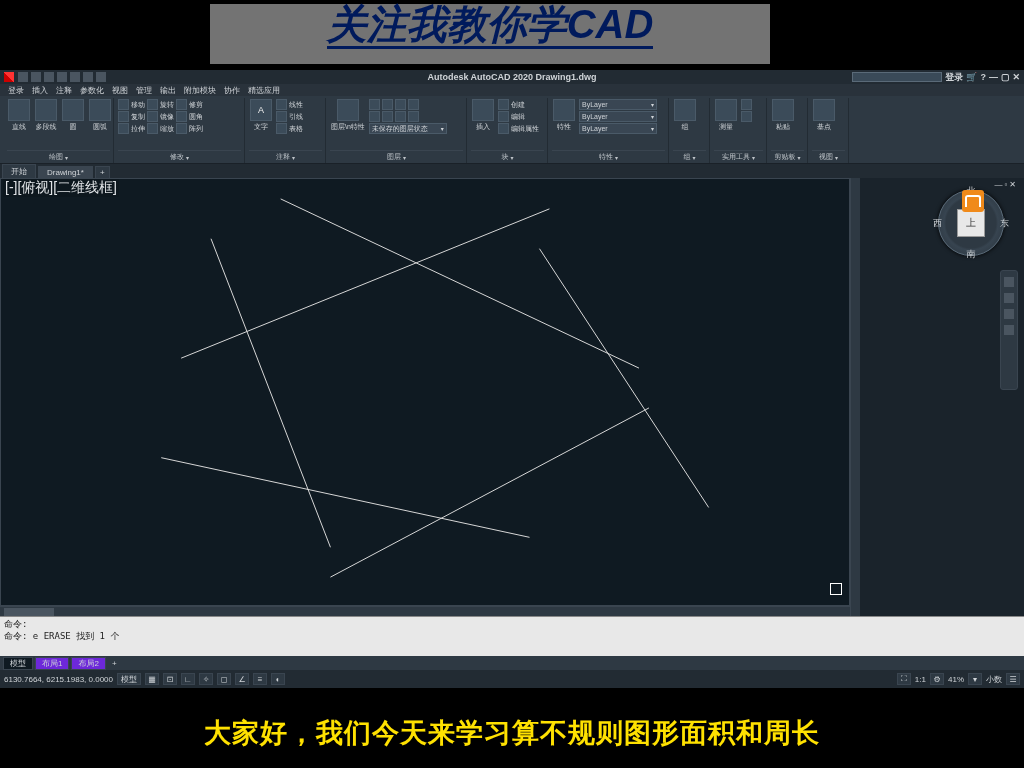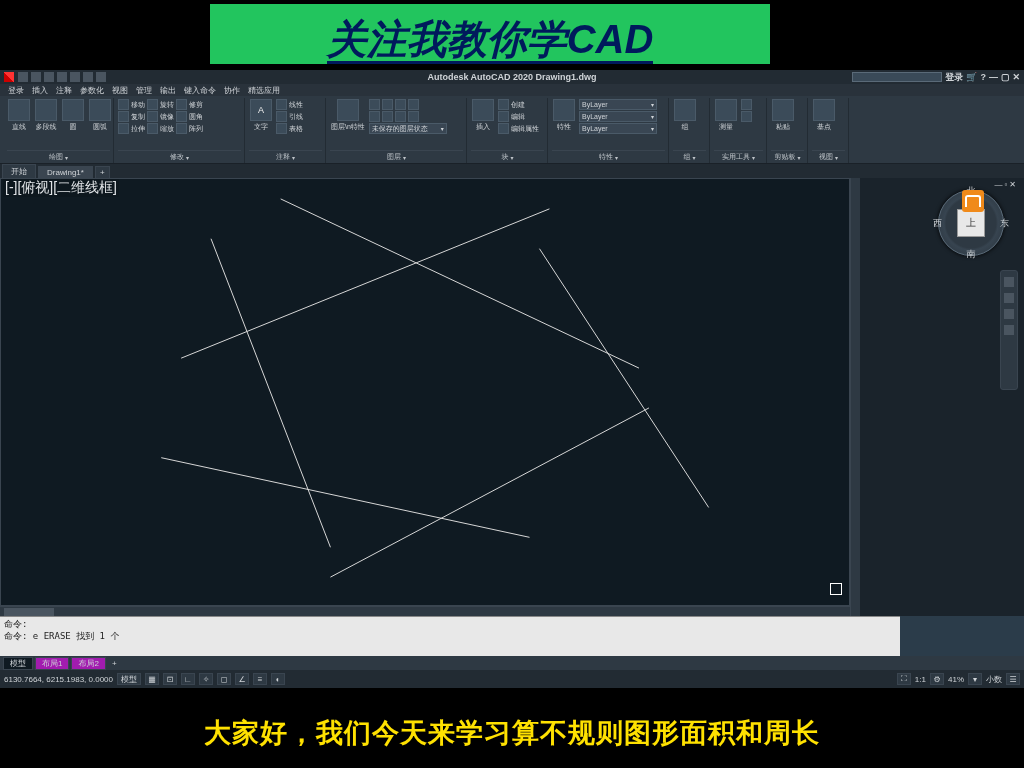--- a/index.html
+++ b/index.html
@@ -10,23 +10,23 @@
   overflow: hidden;
   font-family: "Microsoft YaHei", Arial, sans-serif;
   position: relative;
 }
 .top-banner {
   position: absolute;
   top: 4px;
   left: 210px;
   width: 560px;
   height: 60px;
-  background: #22c55e;
-  display: flex;
-  align-items: flex-end;
+  background: #737373;
+  display: flex;
+  align-items: flex-start;
   justify-content: center;
 }
 .top-banner span {
   font-size: 40px;
   font-weight: bold;
   font-style: italic;
   color: #001a5c;
   border-bottom: 3px solid #001a5c;
   line-height: 1;
   padding-bottom: 2px;
@@ -309,21 +309,21 @@
   top: 108px;
   left: 860px;
   width: 164px;
   height: 438px;
   background:#1a232b;
 }
 .cmdpanel {
   position:absolute;
   top: 546px;
   left: 0;
-  width: 900px;
+  width: 1024px;
   height: 40px;
   background: #e8e8e8;
   color:#222;
   font-size:9px;
   font-family: "SimSun", monospace;
   border-top:1px solid #888;
 }
 .cmdpanel .hist {
   height: 26px;
   padding: 1px 4px;
@@ -349,21 +349,21 @@
   background: #2e3943;
   display:flex;
   align-items:center;
   gap:2px;
   padding:0 3px;
   font-size:8px;
   color:#cfd3d7;
 }
 .tabsbar .t {
   padding: 0 6px;
-  background:#a21caf;
+  background:#6d28d9;
   border:1px solid #3a4550;
 }
 .tabsbar .t.active { background:#0f1a22; }
 .tabsbar .plus { padding:0 4px; }
 .statusbar {
   position:absolute;
   top: 600px;
   left: 0;
   width: 1024px;
   height: 18px;
@@ -436,21 +436,21 @@
   </div>
 
   <div class="menubar">
     <span>登录</span>
     <span>插入</span>
     <span>注释</span>
     <span>参数化</span>
     <span>视图</span>
     <span>管理</span>
     <span>输出</span>
-    <span>键入命令</span>
+    <span>附加模块</span>
     <span>协作</span>
     <span>精选应用</span>
   </div>
 
   <div class="ribbon">
 
     <div class="panel" style="width:110px">
       <div class="body">
         <div class="bigbtn">
             <div class="ic"></div>

